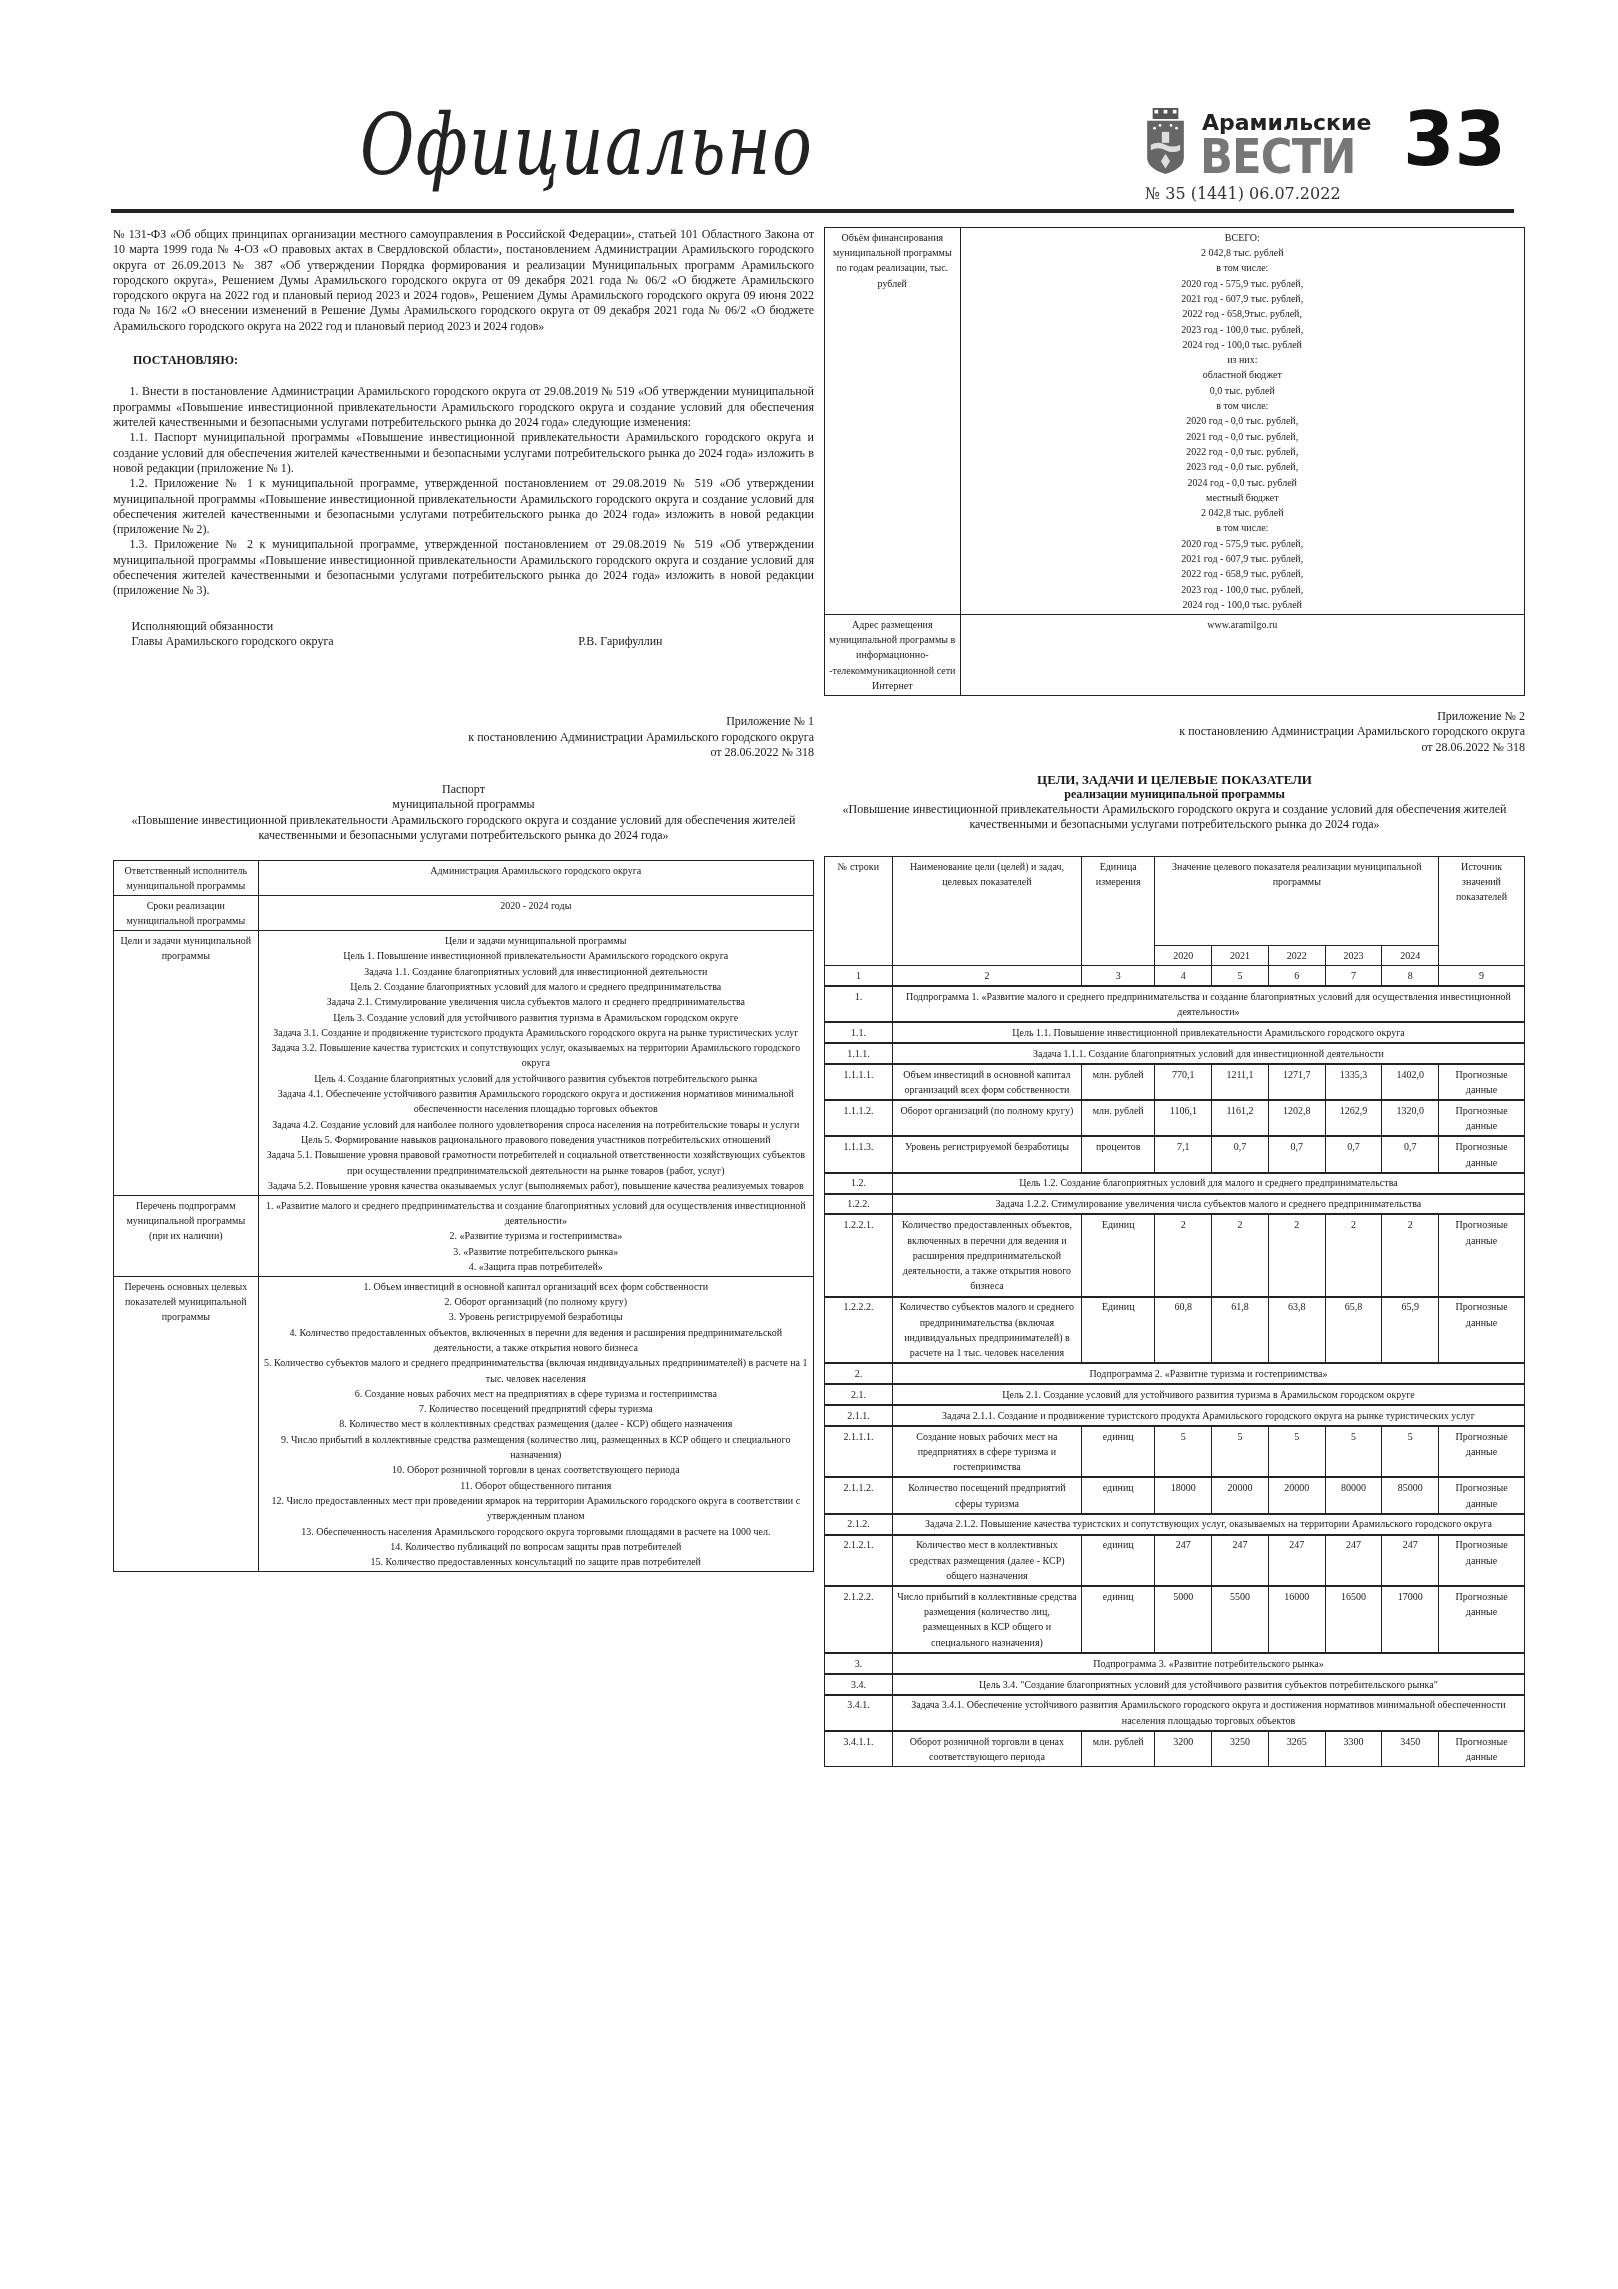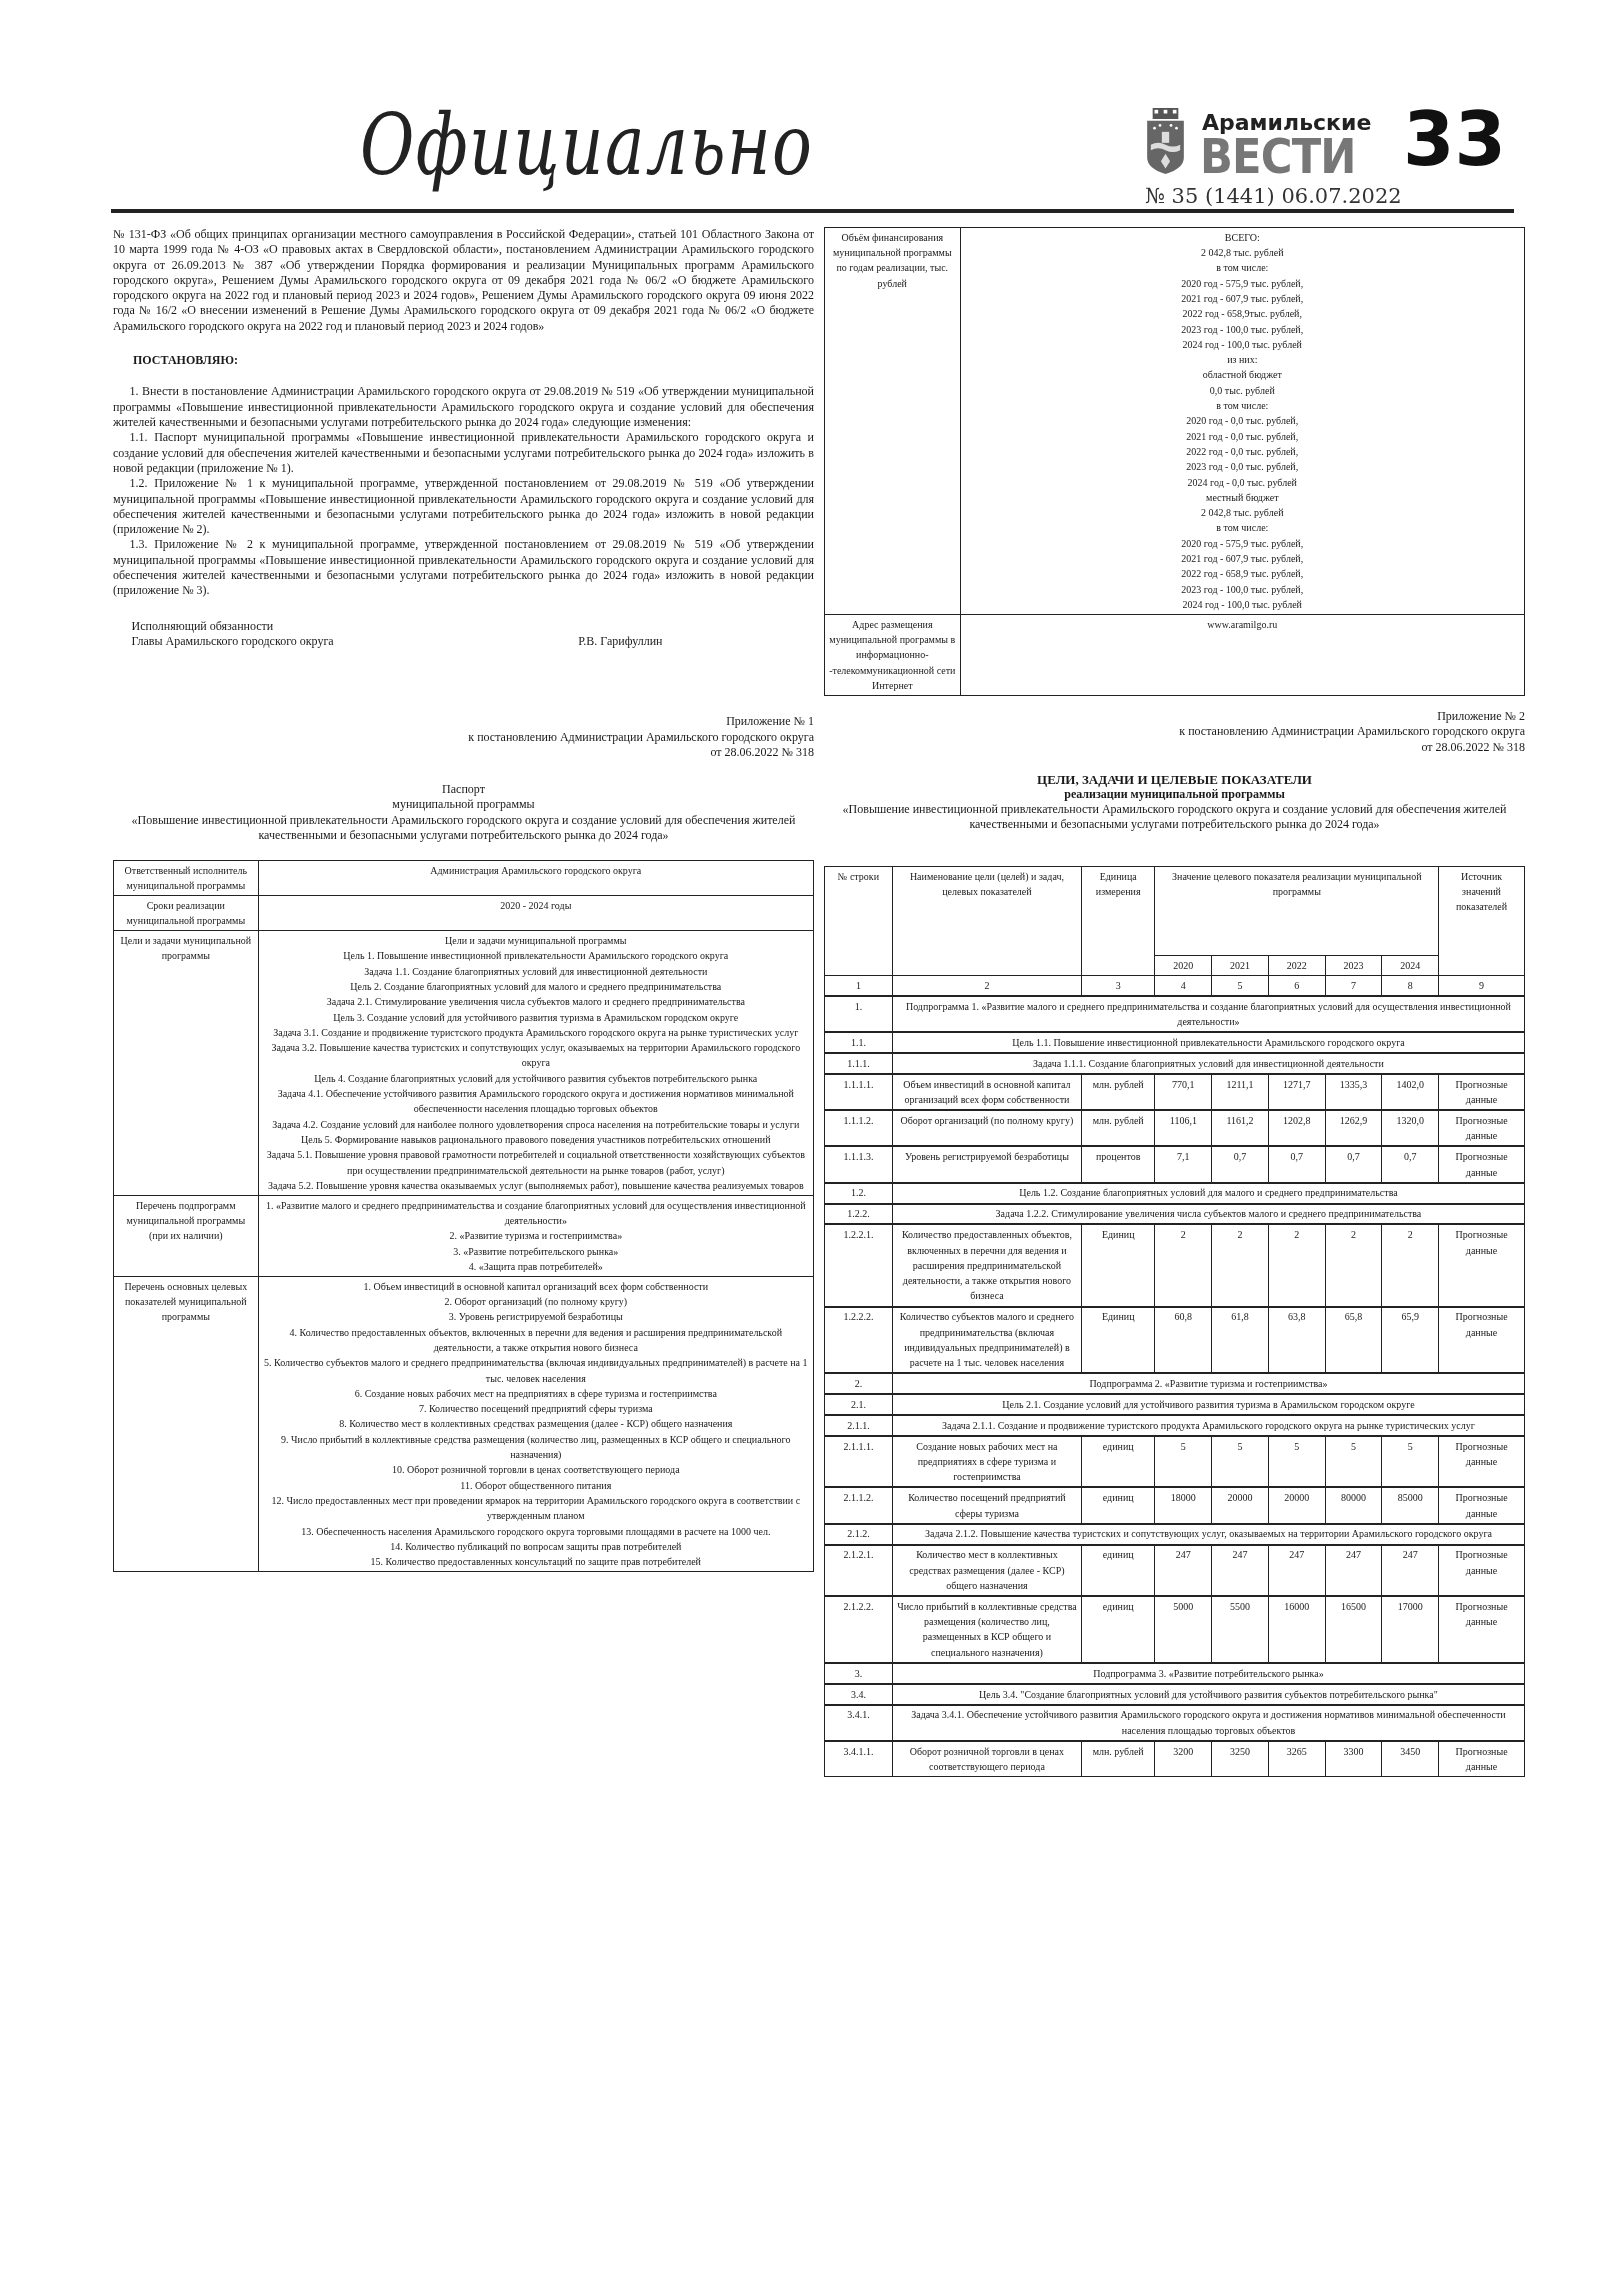--- a/index.html
+++ b/index.html
@@ -7,21 +7,21 @@
          font-family: "Liberation Serif", "DejaVu Serif", serif; color: #1a1a1a; }
   .masthead { position: absolute; left: 111px; top: 102px; width: 1403px; height: 111px; }
   .section-title { position: absolute; left: 249px; top: 0; font-family: "DejaVu Serif", serif;
          font-style: italic; font-size: 85px; letter-spacing: 1.8px; color: #222; line-height: 1; transform: scaleX(0.78); transform-origin: left top; }
   .logo { position: absolute; left: 1034px; top: 6px; width: 240px; height: 92px; }
   .crest { position: absolute; left: 0; top: 0; width: 41px; height: 66px; }
   .brand-top { position: absolute; left: 57px; top: 1.8px; font-family: "DejaVu Sans", sans-serif;
          font-size: 22px; font-weight: bold; color: #222; }
   .brand-main { position: absolute; left: 55px; top: 20px; font-family: "DejaVu Sans", sans-serif;
          font-size: 48px; font-weight: bold; color: #777; letter-spacing: -0.9px; transform: scaleX(0.9); transform-origin: left top; }
-  .issue { position: absolute; left: 0; top: 76px; font-family: "DejaVu Serif", serif; font-size: 21px; color: #333; white-space: nowrap; }
+  .issue { position: absolute; left: 0; top: 76px; font-family: "DejaVu Serif", serif; font-size: 16px; color: #333; white-space: nowrap; }
   .page-num { position: absolute; left: 1292px; top: 0; font-family: "DejaVu Sans", sans-serif;
          font-size: 74px; font-weight: bold; color: #111; line-height: 1; }
   .rule { position: absolute; left: 111px; top: 209px; width: 1403px; height: 3.7px; background: #222; }
 
   .col { position: absolute; top: 227px; width: 701px; font-size: 12px; line-height: 15.3px; }
   .col-left { left: 113px; }
   .col-right { left: 824px; }
   p { margin: 0; text-align: justify; }
   .indent { text-indent: 16.6px; }
   .heading-bold { font-weight: bold; margin: 18.5px 0 16.6px 20px; font-size: 12px; }
@@ -29,21 +29,21 @@
   .sign-row { display: flex; justify-content: space-between; width: 531px; }
   .appendix { text-align: right; margin-top: 37px; }
   .doc-title { text-align: center; margin-top: 22px; }
 
   table { border-collapse: collapse; width: 100%; font-size: 10px; line-height: 15.3px; }
   td, th { border: 1.3px solid #222; vertical-align: top; text-align: center; padding: 1.8px 2.8px; font-weight: normal; }
   .passport td:first-child { width: 138px; }
   .passport { margin-top: 16.6px; }
   .fin-table { margin-top: 0; }
   .fin-table td:first-child { width: 129px; }
-  .goals-table { margin-top: 33px; }
+  .goals-table { margin-top: 23px; }
   .goals-table td.thick-top { border-top-width: 2.8px; }
 </style>
 </head>
 <body>
 
 <div class="masthead">
   <div class="section-title">Официально</div>
   <div class="logo">
     <svg class="crest" viewBox="0 0 44 72">
       <rect x="8" y="0" width="28" height="12" fill="#555"></rect>

